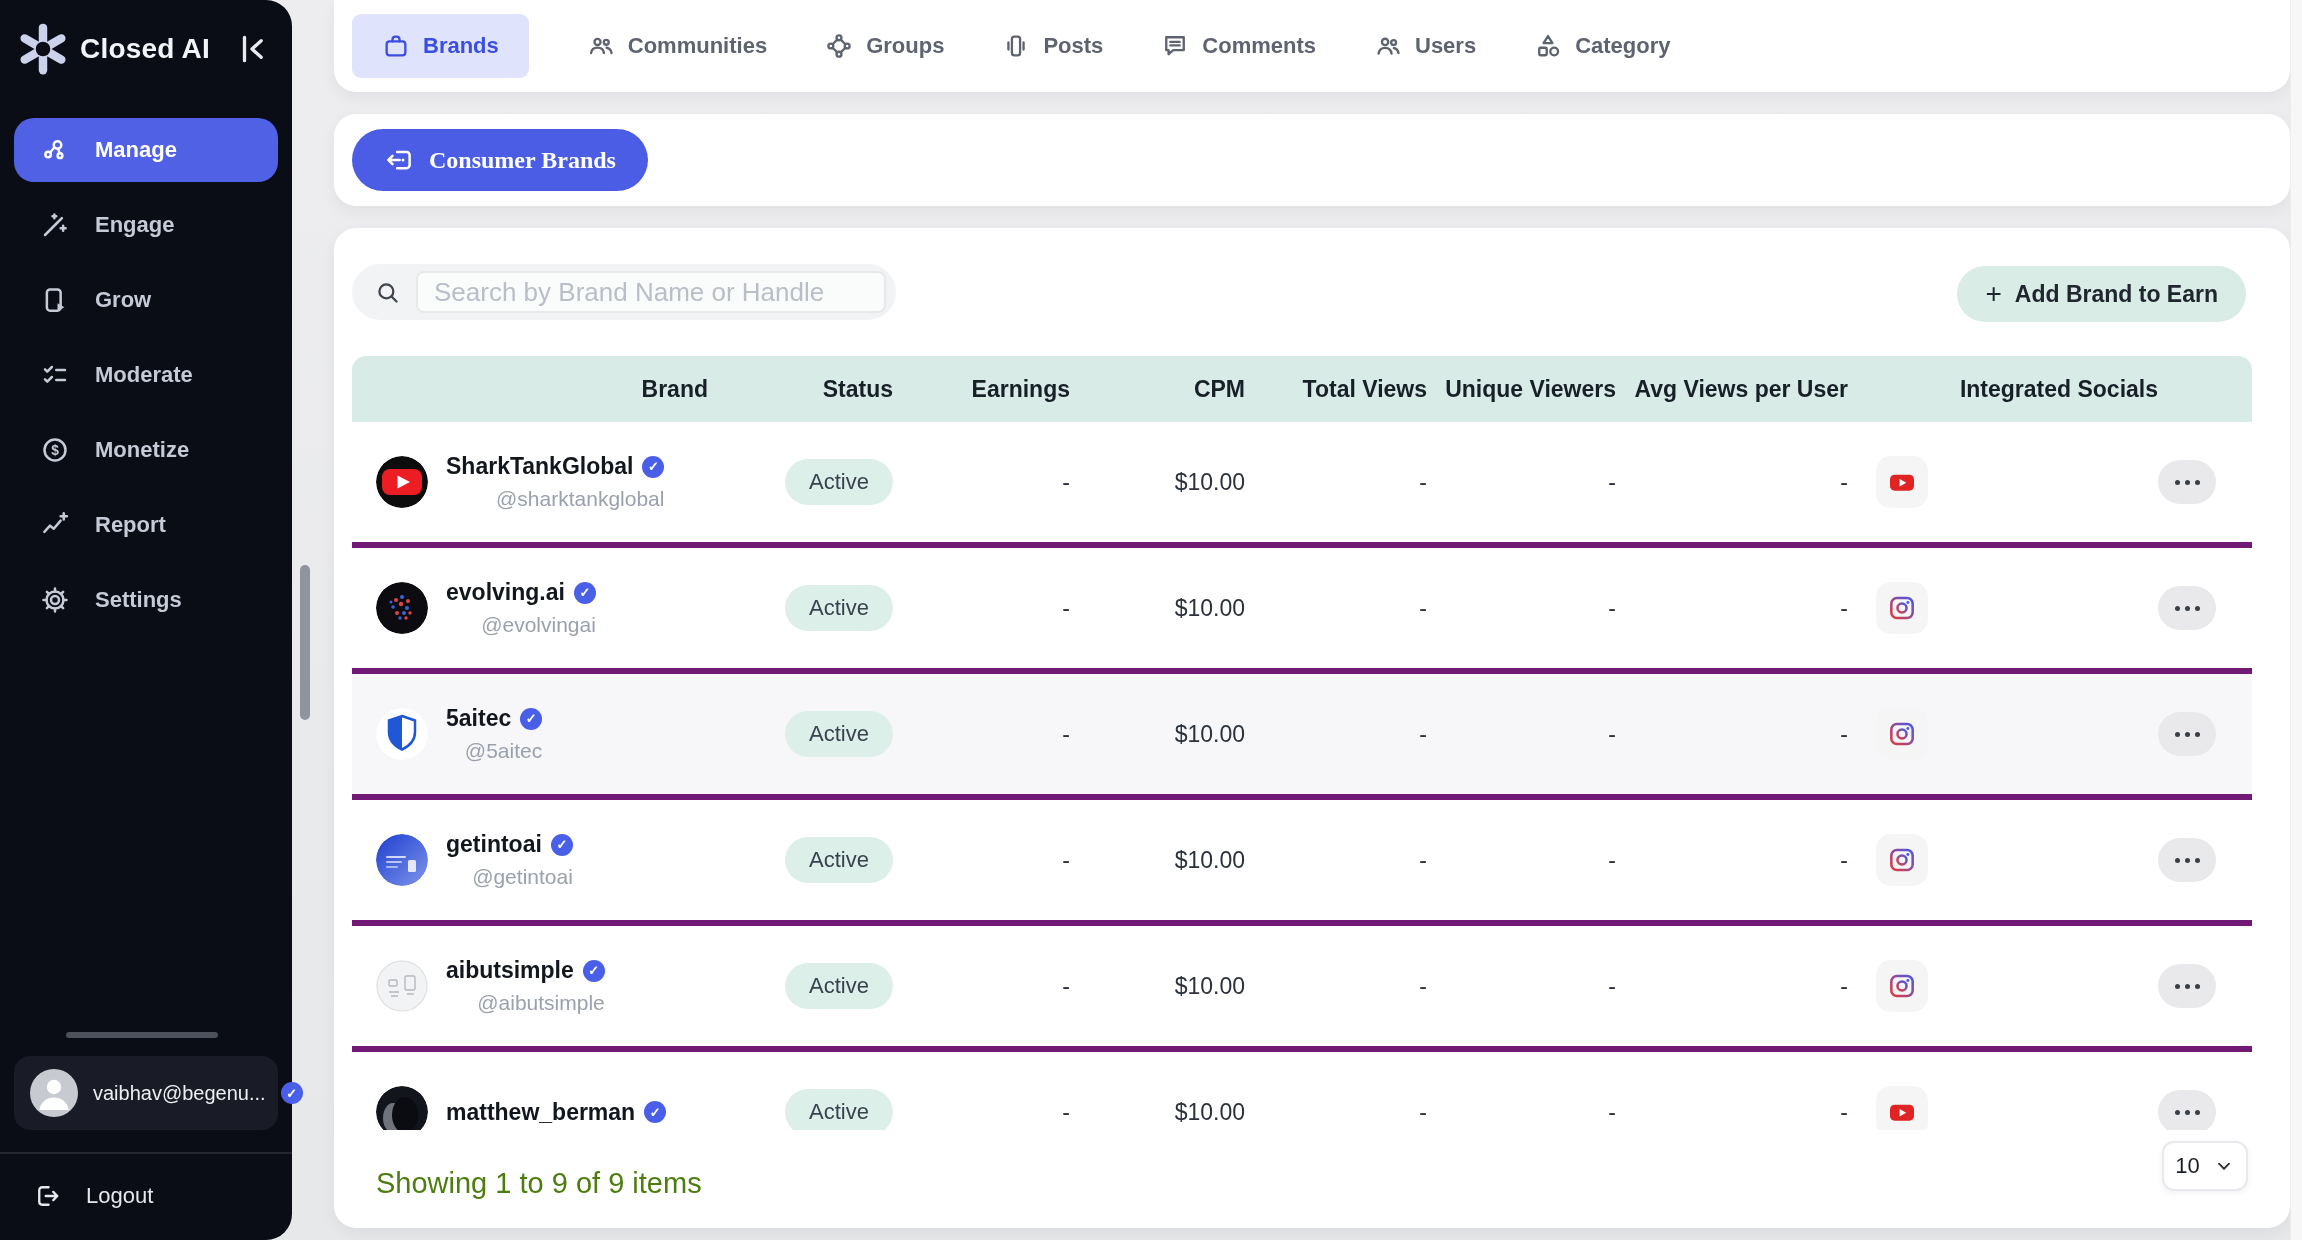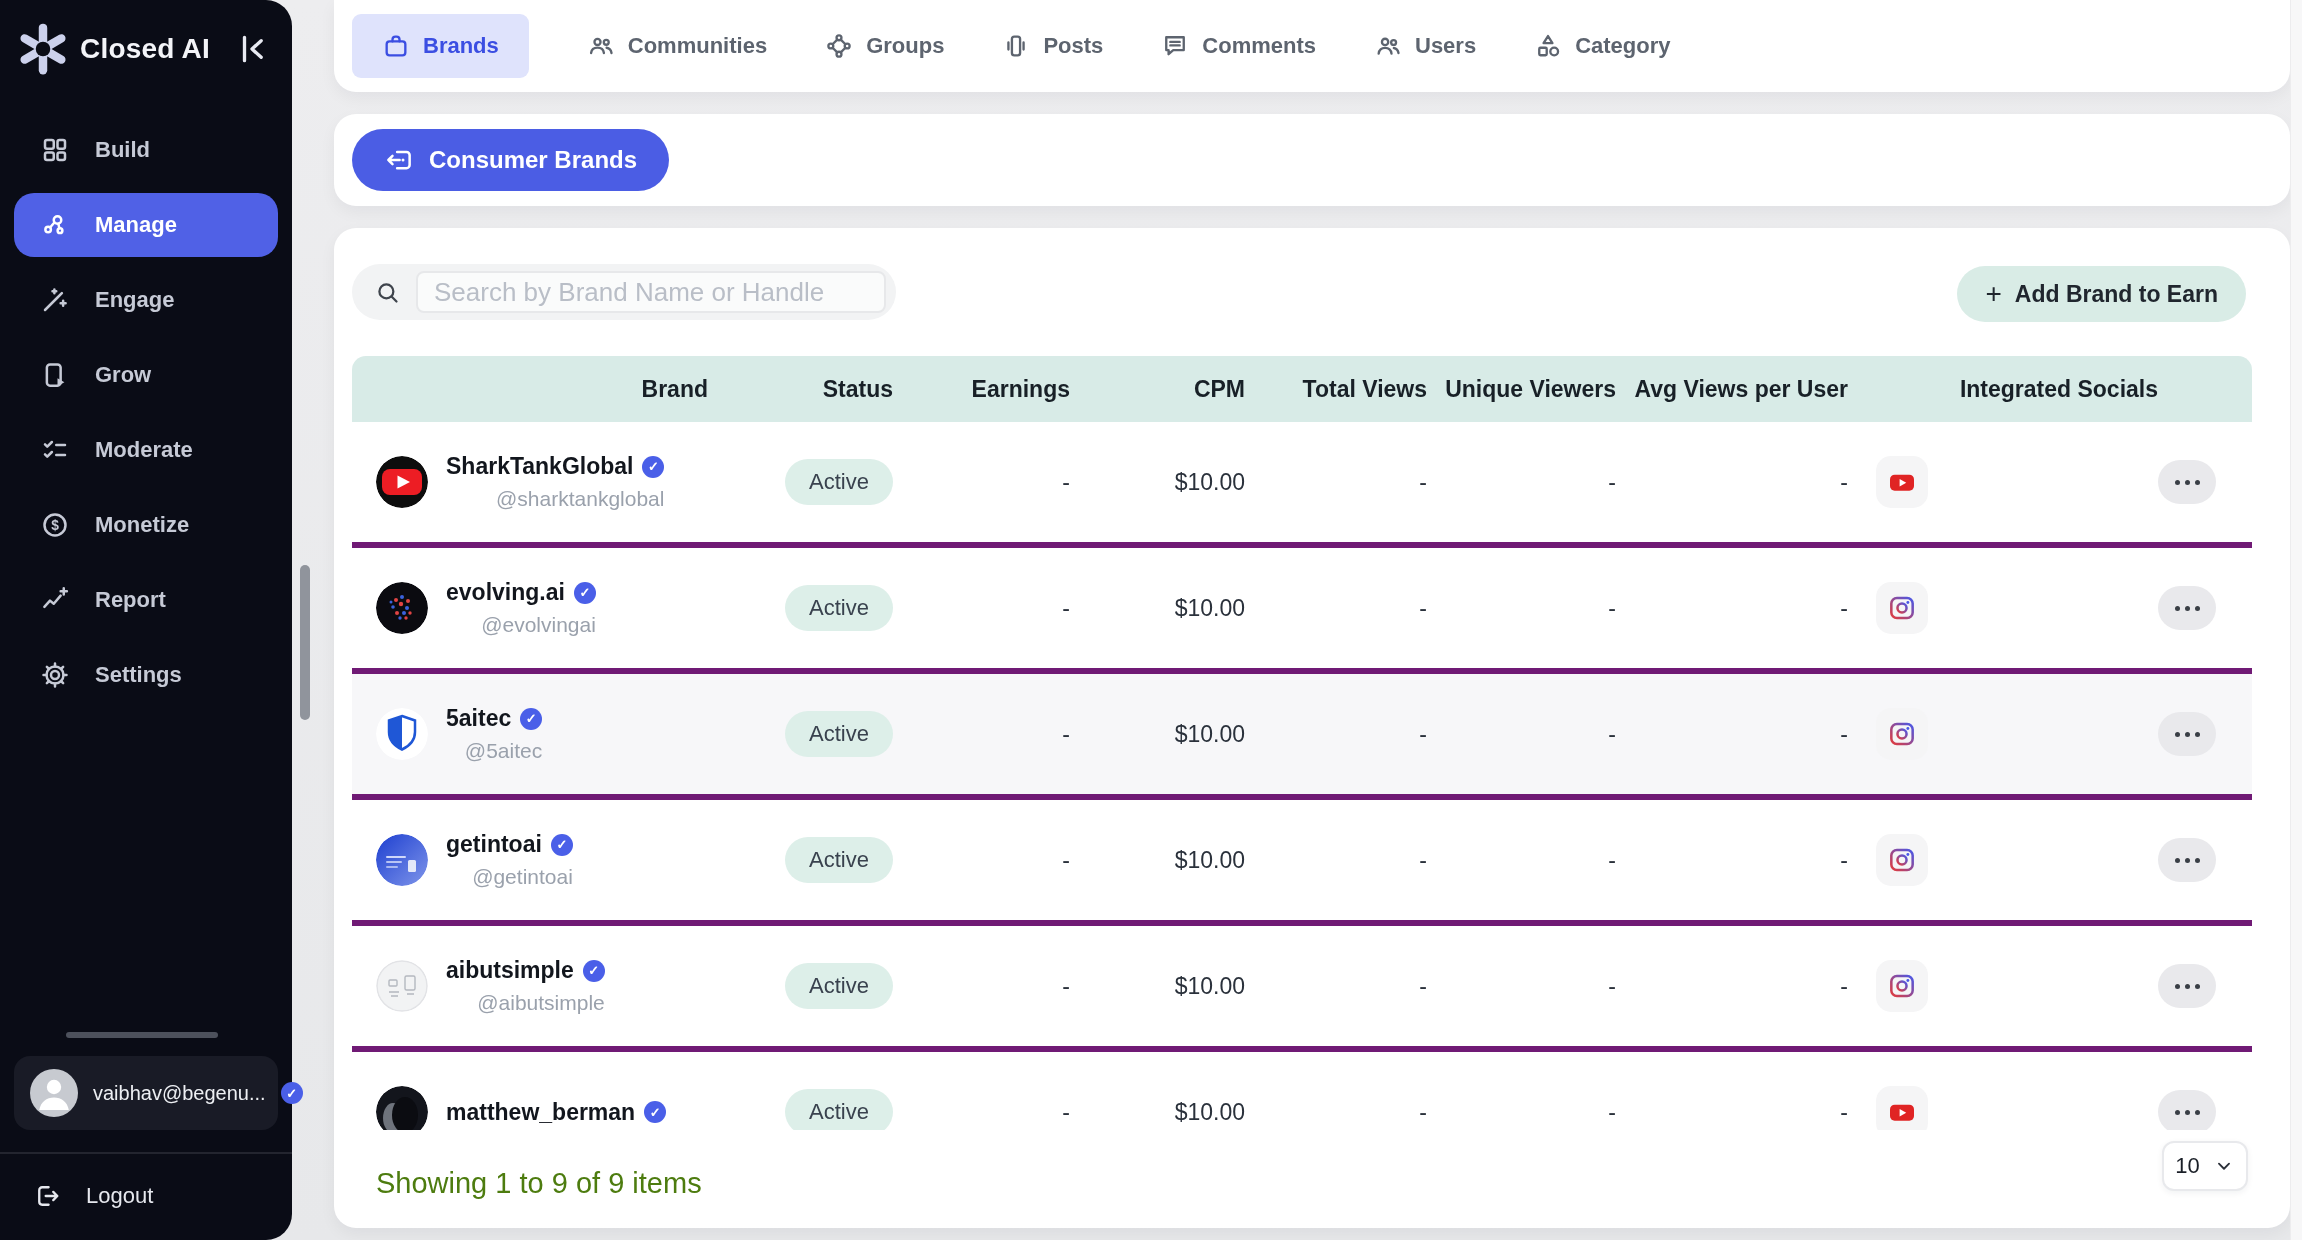--- a/index.html
+++ b/index.html
@@ -34,21 +34,21 @@
   .icon { display:inline-block; }
 
   
   .card-tabs { position:absolute; left:334px; right:12px; top:0; height:92px; background:#fff; border-radius:0 0 22px 22px; box-shadow:0 6px 16px rgba(25,28,48,.05); display:flex; align-items:center; padding-left:18px; gap:58px; z-index:2; }
   .tab-item { display:flex; align-items:center; gap:13px; font-size:22px; font-weight:600; color:#5d646f; cursor:pointer; height:64px; border-radius:18px; }
   .tab-item .icon { width:28px; height:28px; }
   .tab-item.active { background:#dfe3fc; color:#3b4ee2; padding:0 30px;border-radius:9px; }
 
   
   .card-filter { position:absolute; left:334px; right:12px; top:114px; height:92px; background:#fff; border-radius:22px; box-shadow:0 6px 16px rgba(25,28,48,.05); display:flex; align-items:center; padding-left:18px; z-index:2; }
-  .btn-consumer { height:62px; border:none; border-radius:31px; background:#4b5de4; color:#fff; font-size:24px; font-weight:700; display:flex; align-items:center; gap:15px; padding:0 32px; cursor:pointer; font-family:Liberation Sans, sans-serif; }
+  .btn-consumer { height:62px; border:none; border-radius:31px; background:#4b5de4; color:#fff; font-size:24px; font-weight:700; display:flex; align-items:center; gap:15px; padding:0 32px; cursor:pointer; font-family:Liberation Serif, serif; }
   .btn-consumer .icon { width:30px; height:30px; }
 
   
   .card-main { position:absolute; left:334px; right:12px; top:228px; bottom:12px; background:#fff; border-radius:22px; box-shadow:0 6px 16px rgba(25,28,48,.05); z-index:2; }
   .search-wrap { position:absolute; left:18px; top:36px; width:544px; height:56px; background:#f2f3f4; border-radius:28px; display:flex; align-items:center; padding:0 10px 0 22px; gap:15px; }
   .search-wrap .icon { width:27px; height:27px; color:#3f444c; flex:0 0 auto; }
   .search-input { flex:1; height:42px; background:#fafbfb; border:2px solid #e7e8ea; border-radius:8px; font-size:26px; color:#6b727e; padding:0 16px; font-family:inherit; outline:none; }
   .search-input::placeholder { color:#b9bec7; }
   .btn-add { position:absolute; right:44px; top:38px; height:56px; border:none; border-radius:28px; background:#d9ece6; color:#20262e; font-size:23px; font-weight:600; display:flex; align-items:center; gap:13px; padding:0 28px; cursor:pointer; font-family:inherit; }
   .btn-add .plus { font-size:28px; font-weight:400; line-height:1; }
@@ -101,29 +101,20 @@
           </svg>
       </span>
       <span class="logo-text">Closed AI</span>
       <button class="collapse-btn sicon">
         <svg viewBox="0 0 24 24">
             <path d="M7.5 5v14M17.5 7l-5.5 5 5.5 5"></path>
           </svg>
       </button>
     </div>
     <nav class="sidebar-nav">
-        <div class="nav-item">
-    <span class="nav-icon icon sicon"><svg viewBox="0 0 24 24">
-              <rect x="4" y="4" width="7" height="7" rx="1.6"></rect>
-              <rect x="14" y="4" width="6" height="7" rx="1.6"></rect>
-              <rect x="4" y="14" width="7" height="6" rx="1.6"></rect>
-              <rect x="14" y="14" width="6" height="6" rx="1.6"></rect>
-            </svg></span>
-    <span class="nav-label">Build</span>
-  </div>
         <div class="nav-item active">
     <span class="nav-icon icon sicon"><svg viewBox="0 0 24 24">
               <circle cx="6.5" cy="15.5" r="2.2"></circle>
               <circle cx="14" cy="8" r="3"></circle>
               <circle cx="16" cy="16.5" r="1.9"></circle>
               <path d="M8.4 13.6l3.1-3.6M14.7 11l.8 3.6"></path>
             </svg></span>
     <span class="nav-label">Manage</span>
   </div>
         <div class="nav-item">

